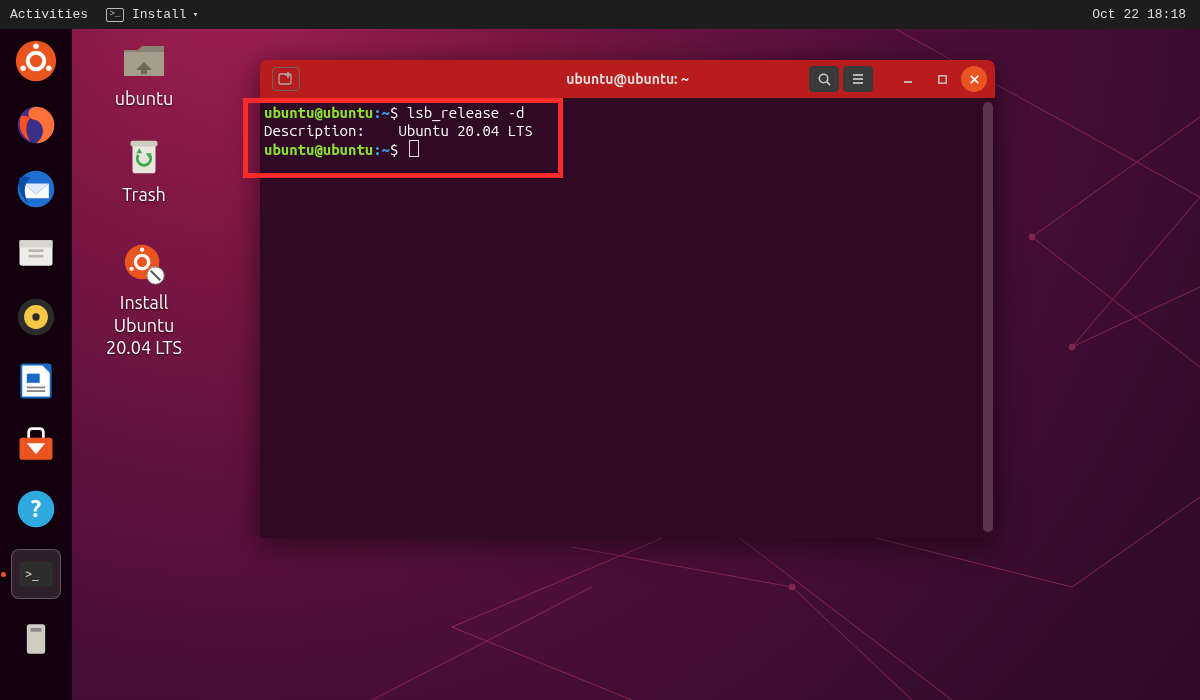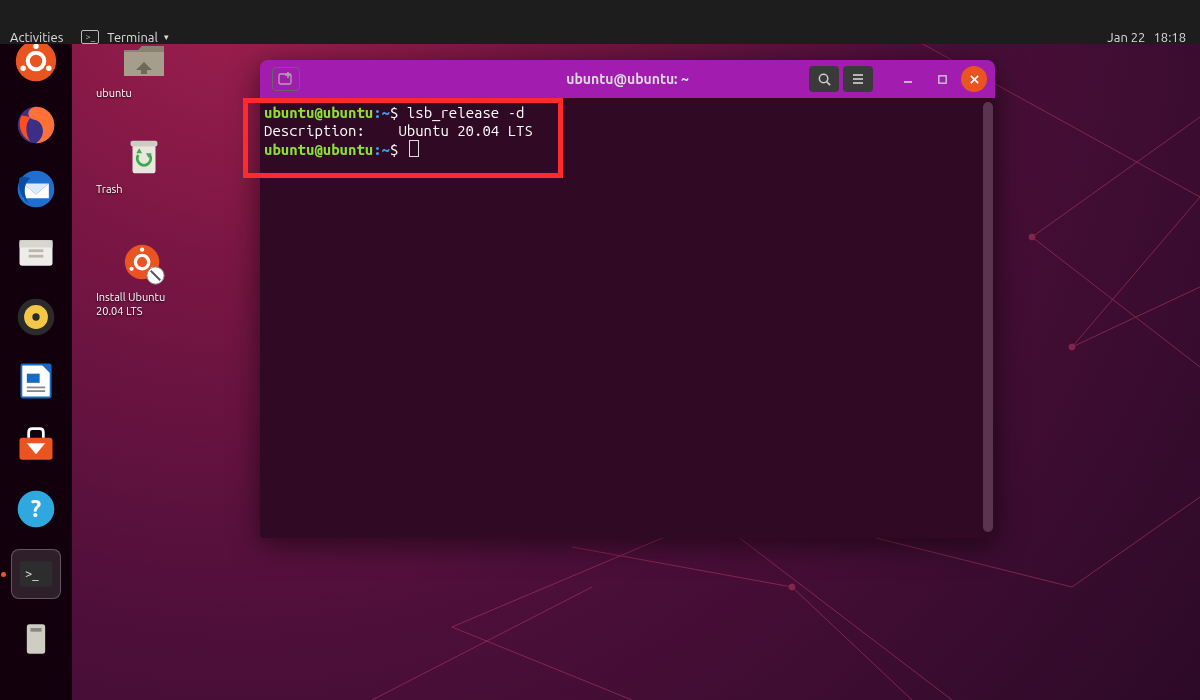--- a/index.html
+++ b/index.html
@@ -6,50 +6,50 @@
   
   .wallpaper{
     position:absolute;left:72px;top:27px;right:0;bottom:0;
     background:
       radial-gradient(circle at 15% -10%, #a2204f 0%, #7a1644 25%, #4e0f3a 55%, #2c0a27 100%);
     overflow:hidden;
   }
   .wallpaper svg{position:absolute;inset:0;width:100%;height:100%;}
   
   .topbar{
-    position:absolute;left:0;top:0;right:0;height:44px;
-    background:#1d1d1d;color:#ddd;display:flex;align-items:flex-end;
-    font-size:13px;z-index:50;
+    position:absolute;left:0;top:0;right:0;height:29px;
+    background:#1d1d1d;color:#ddd;display:flex;align-items:center;
+    font-size:13px;z-index:50;font-family:Liberation Mono, monospace;
   }
   .topbar .left{display:flex;align-items:center;gap:18px;padding-left:10px;}
   .topbar .tmenu{display:flex;align-items:center;gap:6px;cursor:pointer;}
   .topbar .tmenu .tri{font-size:9px;}
   .topbar .right{margin-left:auto;padding-right:14px;display:flex;align-items:center;gap:8px;}
   .term-badge{display:inline-flex;align-items:center;justify-content:center;width:16px;height:12px;border:1px solid #bbb;border-radius:2px;font-size:9px;line-height:1;margin-right:2px;color:#bbb;}
   
   .dock{
     position:absolute;left:0;top:27px;bottom:0;width:72px;
     background:rgba(0,0,0,0.55);
     display:flex;flex-direction:column;align-items:center;padding-top:10px;gap:16px;z-index:40;
   }
   .dock-item{width:48px;height:48px;border-radius:8px;display:flex;align-items:center;justify-content:center;position:relative;cursor:pointer;}
   .dock-item.active{background:rgba(255,255,255,0.12);border:1px solid rgba(255,255,255,0.25);}
   .dock-item.active::before{content:"";position:absolute;left:-11px;width:5px;height:5px;border-radius:50%;background:#e95420;}
   .dock-item svg{width:44px;height:44px;}
   
-  .desk-icon{position:absolute;width:96px;color:#fff;font-size:11px;text-shadow:0 1px 2px rgba(0,0,0,0.8);cursor:pointer;}
+  .desk-icon{position:absolute;width:96px;text-align:center;color:#fff;font-size:18px;text-shadow:0 1px 2px rgba(0,0,0,0.8);cursor:pointer;}
   .desk-icon .glyph{width:48px;height:48px;margin:0 auto 3px;display:flex;align-items:center;justify-content:center;}
   .desk-icon .label{line-height:1.25;}
   
   .termwin{
     position:absolute;left:260px;top:60px;width:735px;height:478px;
     border-radius:8px 8px 4px 4px;overflow:visible;box-shadow:0 6px 30px rgba(0,0,0,0.55);z-index:30;
   }
   .tw-titlebar{
-    height:38px;background:#a21caf;border-radius:8px 8px 0 0;
+    height:38px;background:#b91c1c;border-radius:8px 8px 0 0;
     display:flex;align-items:center;color:#ddd;font-size:14px;position:relative;
   }
   .tw-tab{margin-left:12px;width:26px;height:22px;border:1px solid #666;border-radius:4px;display:flex;align-items:center;justify-content:center;font-size:13px;color:#bbb;cursor:pointer;}
   .tw-title{position:absolute;left:50%;transform:translateX(-50%);font-weight:600;}
   .tw-right{margin-left:auto;display:flex;align-items:center;gap:4px;padding-right:8px;}
   .tw-btn{width:30px;height:26px;border-radius:4px;display:flex;align-items:center;justify-content:center;color:#ccc;cursor:pointer;}
   .tw-btn.bg{background:#3a3a3a;}
   .tw-btn.spacer-wide{width:12px;cursor:default;}
   .tw-close{width:26px;height:26px;border-radius:50%;background:#e95420;color:#fff;display:flex;align-items:center;justify-content:center;font-size:13px;cursor:pointer;}
   .tw-body{
@@ -72,26 +72,26 @@
   }
 </style>
 </head>
 <body>
 
 <div class="topbar">
   <div class="left">
     <span>Activities</span>
     <span class="tmenu">
       <span class="term-badge">&gt;_</span>
-      <span>Terminal</span>
+      <span>Install</span>
       <span class="tri">▾</span>
     </span>
   </div>
   <div class="right">
-    <span>Jan 22</span>
+    <span>Oct 22</span>
     <span>18:18</span>
   </div>
 </div>
 
 <div class="dock">
   <div class="dock-item">
     <svg viewBox="0 0 48 48">
         <circle cx="24" cy="24" r="22" fill="#e95420"></circle>
         <circle cx="24" cy="24" r="9" fill="none" stroke="#fff" stroke-width="4.5"></circle>
         <circle cx="24" cy="8" r="4" fill="#fff" stroke="#e95420" stroke-width="2"></circle>

